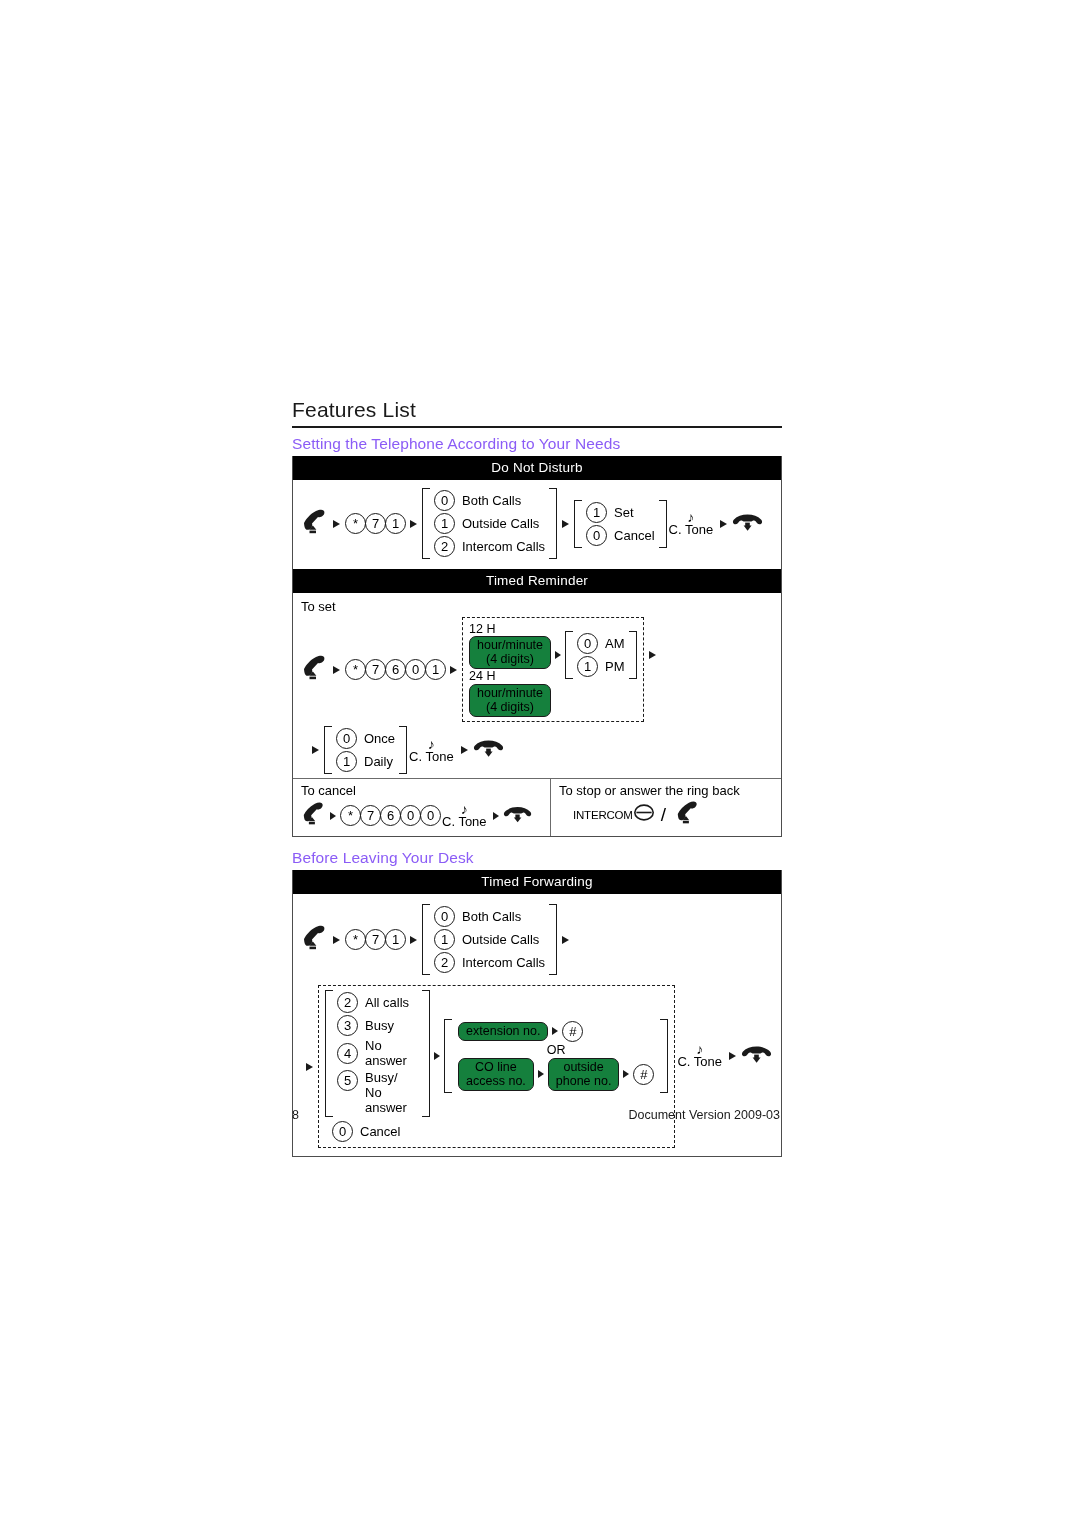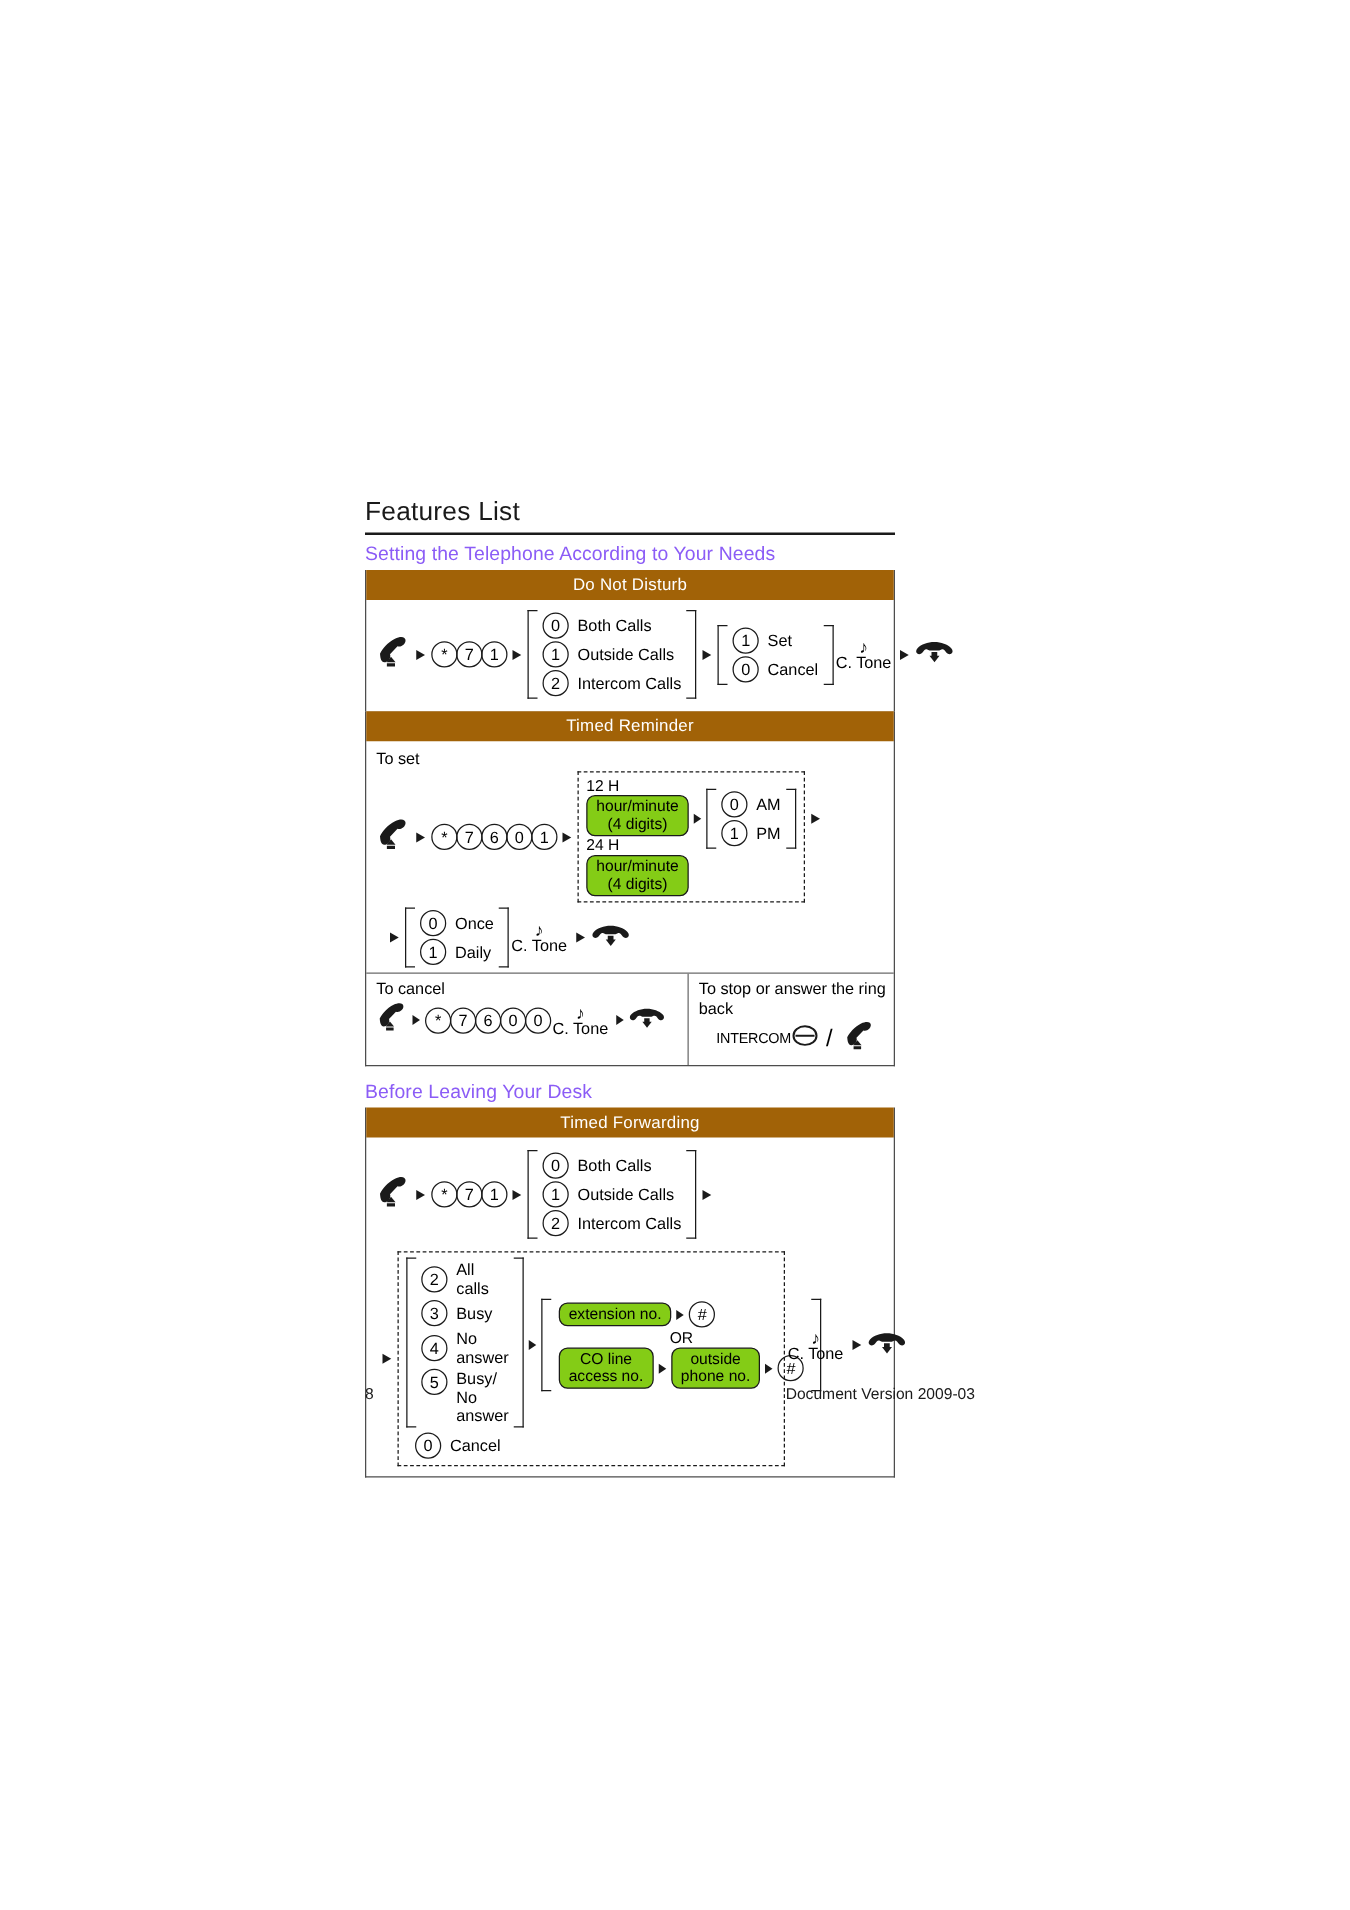--- a/index.html
+++ b/index.html
@@ -13,21 +13,21 @@
     font-family: "Liberation Sans", sans-serif;
     color: #000000;
     position: relative;
     overflow: hidden;
   }
 
   .page {
     position: absolute;
     left: 292px;
     top: 398px;
-    width: 424px;
+    width: 490px;
   }
 
   
   .doc-title {
     font-size: 21px;
     font-weight: normal;
     letter-spacing: 0.2px;
     padding-bottom: 4px;
     border-bottom: 2px solid #1a1a1a;
     margin: 0 0 7px 0;
@@ -43,21 +43,21 @@
   .section-title.second { margin-top: 12px; }
 
   
   .feat-table {
     border: 1px solid #4d4d4d;
     border-top: none;
     background: #ffffff;
     box-sizing: border-box;
   }
   .bar {
-    background: #a16207;
+    background: #000000;
     color: #ffffff;
     text-align: center;
     font-size: 13.5px;
     padding: 4px 0 5px 0;
     letter-spacing: 0.2px;
   }
   .cell {
     padding: 6px 8px 8px 8px;
     position: relative;
   }
@@ -158,21 +158,21 @@
   }
 
   .rbox {
     border: 1.8px solid #1a1a1a;
     border-radius: 7px;
     padding: 1px 7px 2px 7px;
     font-size: 12.5px;
     line-height: 14px;
     text-align: center;
     display: inline-block;
-    background: #84cc16;
+    background: #15803d;
   }
 
   .hm-label { font-size: 12.5px; line-height: 14px; }
 
   .intercom-btn {
     display: flex;
     flex-direction: row;
     align-items: center;
     flex: none;
   }

